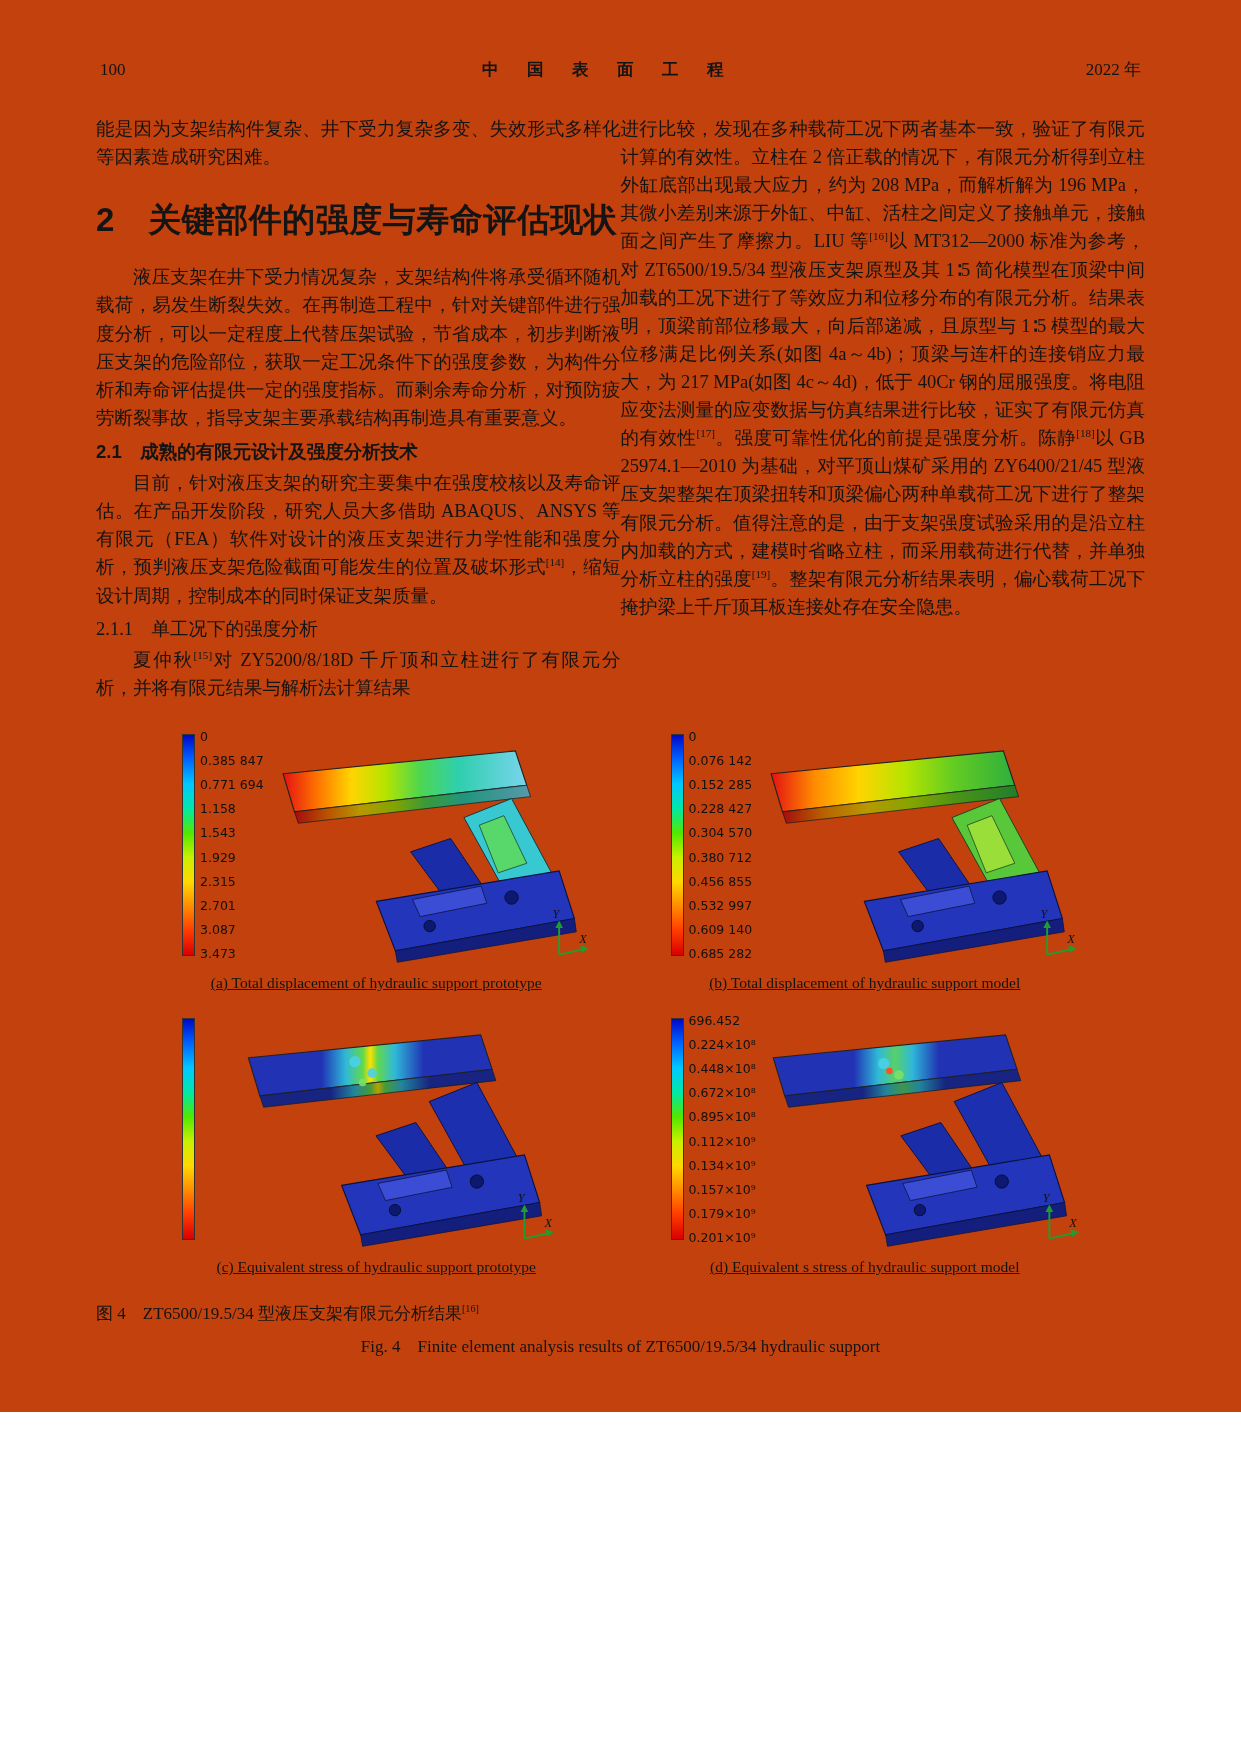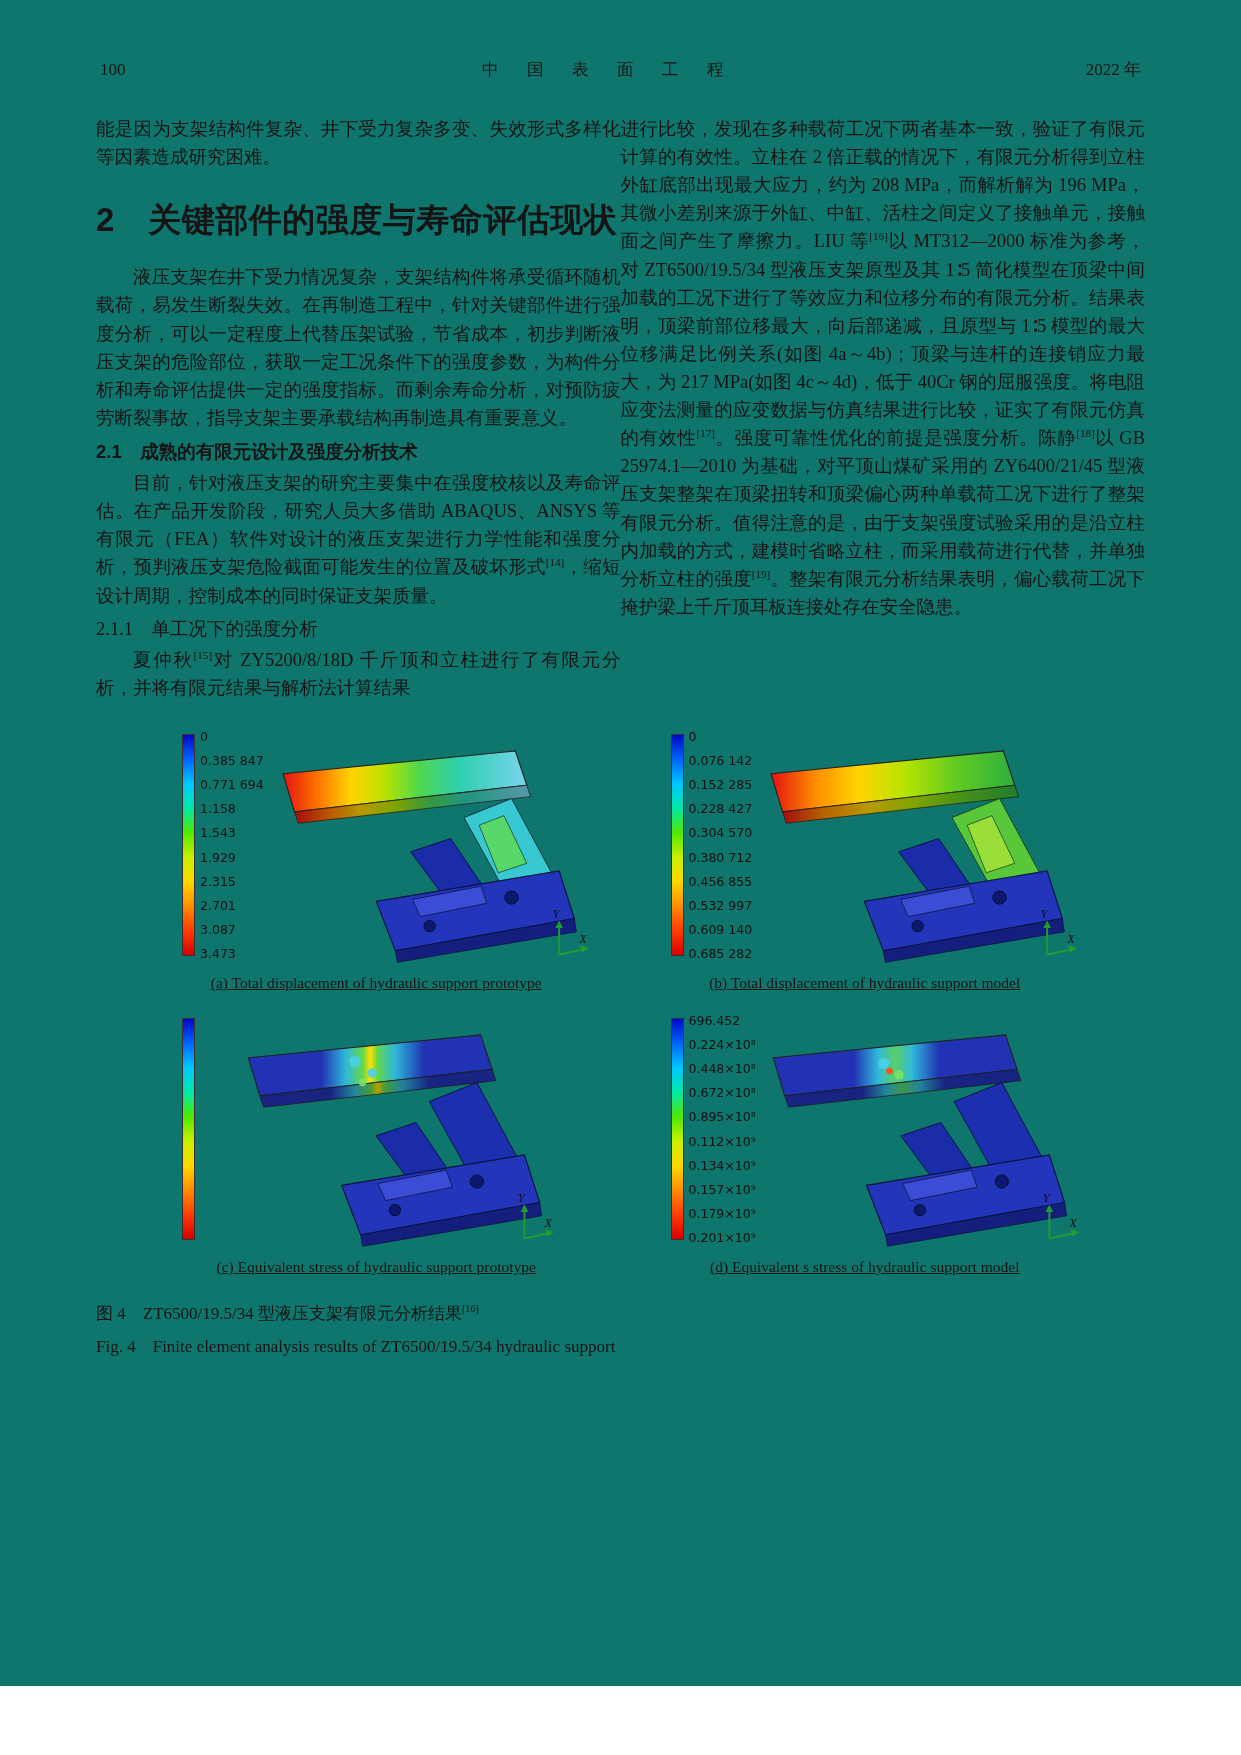--- a/index.html
+++ b/index.html
@@ -1,27 +1,27 @@
 <!DOCTYPE html>
 <html><head>
 <meta charset="utf-8">
 <style>
   * { margin:0; padding:0; box-sizing:border-box; }
   html,body { background:#ffffff; }
   .page {
-    width:1241px; height:1686px; margin:0 auto; background:#0f766e;
+    width:1241px; height:1412px; margin:0 auto; background:#c2410c;
     padding:58px 96px 40px; position:relative; overflow:hidden;
     font-family:"Liberation Serif", serif; color:#141414;
   }
   
   .pg-header {
     display:flex; justify-content:space-between; align-items:baseline;
     font-size:17px; padding:0 4px;
   }
-  .pg-header .journal { letter-spacing:6px; font-size:16.5px; }
+  .pg-header .journal { letter-spacing:6px; font-size:16.5px;font-weight:bold; }
   
   .columns { display:flex; margin-top:34px; }
   .col { flex:1; min-width:0; font-size:18.5px; line-height:1.52; text-align:justify; }
   .col p { text-indent:2em; }
   .col p.noindent { text-indent:0; }
   h2.sec {
     font-family:"Liberation Sans", sans-serif; font-size:33px; font-weight:700;
     margin:24px 0 18px; letter-spacing:0.5px;
   }
   h3.subsec {
@@ -42,21 +42,21 @@
   .colorbar { width:13px; height:222px; border:1px solid #333; }
   .legend-labels {
     display:flex; flex-direction:column; justify-content:space-between;
     height:232px; margin-top:-5px;
     font-family:"DejaVu Sans", sans-serif; font-size:12.5px; color:#111;
     white-space:nowrap;
   }
   .model { flex:1 1 auto; width:300px; height:238px; }
   .subcap { text-align:center; font-size:15.5px; margin-top:6px;text-decoration:underline; }
   .figcap-zh { text-align:left; font-size:17px; margin-top:26px; }
-  .figcap-en { font-size:17px; margin-top:10px; }
+  .figcap-en { text-align:center; font-size:17px; margin-top:10px; }
 </style>
 </head>
 <body>
 
 <div class="page">
 
   <header class="pg-header">
     <span class="pnum">100</span>
     <span class="journal">中　国　表　面　工　程</span>
     <span class="year">2022 年</span>

